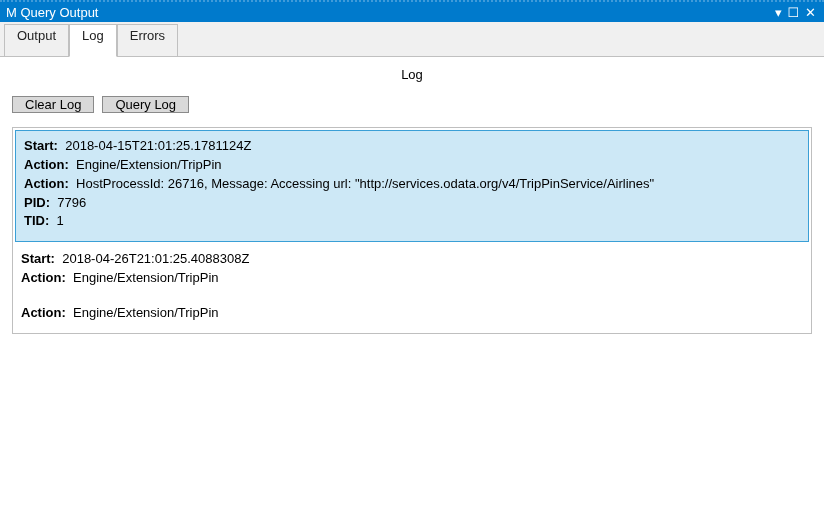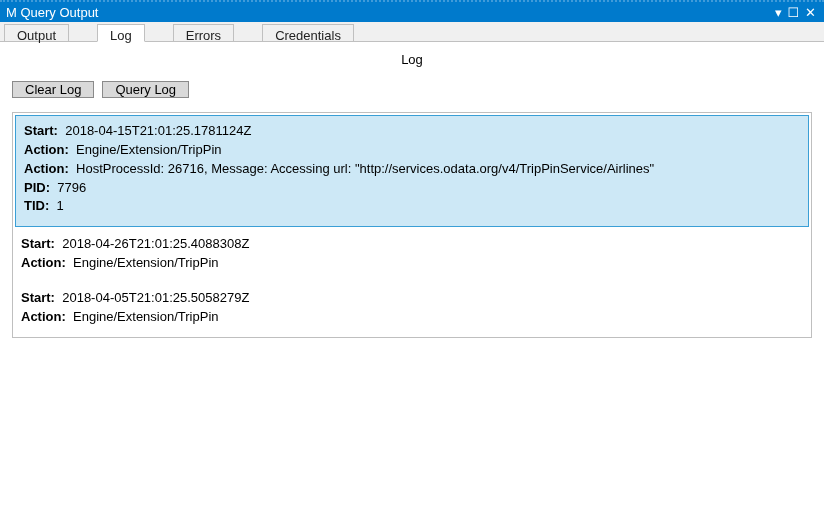--- a/index.html
+++ b/index.html
@@ -1,15 +1,15 @@
 <!DOCTYPE html>
 <html><head>
   <meta charset="utf-8">
   <style>
-    * { box-sizing: border-box; margin: 0; padding: 0; gap: 28px; }
+    * { box-sizing: border-box; margin: 0; padding: 0; }
     body {
       font-family: "Segoe UI", Tahoma, sans-serif;
       font-size: 13px;
       background: #fff;
       color: #000;
       width: 824px;
       height: 515px;
       overflow: hidden;
     }
     .titlebar {
@@ -22,21 +22,21 @@
       font-size: 13px;
       border-top: 2px dotted rgba(255,255,255,0.25);
     }
     .titlebar-text { flex: 1; padding-left: 2px; }
     .titlebar-controls { display: flex; gap: 6px; align-items: center; padding-right: 4px; }
     .titlebar-controls span { cursor: pointer; line-height: 1; }
     .tabbar {
       display: flex;
       background: #f0f0f0;
       border-bottom: 1px solid #c0c0c0;
-      height: 20px;
+      height: 35px;
     }
     .tab {
       padding: 3px 12px 0;
       font-size: 13px;
       border: 1px solid #c0c0c0;
       border-bottom: none;
       background: #f0f0f0;
       margin-right: 0;
       margin-top: 2px;
       position: relative;
@@ -95,21 +95,20 @@
     <span>▾</span>
     <span>☐</span>
     <span>✕</span>
   </div>
 </div>
 
 <div class="tabbar">
   <div class="tab">Output</div>
   <div class="tab active">Log</div>
   <div class="tab">Errors</div>
-  <div class="tab">Credentials</div>
 </div>
 
 <div class="content">
   <div class="page-heading">Log</div>
 
   <div class="toolbar">
     <button class="btn">Clear Log</button>
     <button class="btn">Query Log</button>
   </div>
 
@@ -122,18 +121,17 @@
       <div class="log-row"><span class="lk">PID:</span>  <span>7796</span></div>
       <div class="log-row"><span class="lk">TID:</span>  <span>1</span></div>
     </div>
 
     <div class="log-entry">
       <div class="log-row"><span class="lk">Start:</span>  <span>2018-04-26T21:01:25.4088308Z</span></div>
       <div class="log-row"><span class="lk">Action:</span>  <span>Engine/Extension/TripPin</span></div>
     </div>
 
     <div class="log-entry">
-      <div class="log-row"><span class="lk">Start:</span>  <span>2018-04-05T21:01:25.5058279Z</span></div>
       <div class="log-row"><span class="lk">Action:</span>  <span>Engine/Extension/TripPin</span></div>
     </div>
 
   </div>
 </div>
 
 </body></html>

